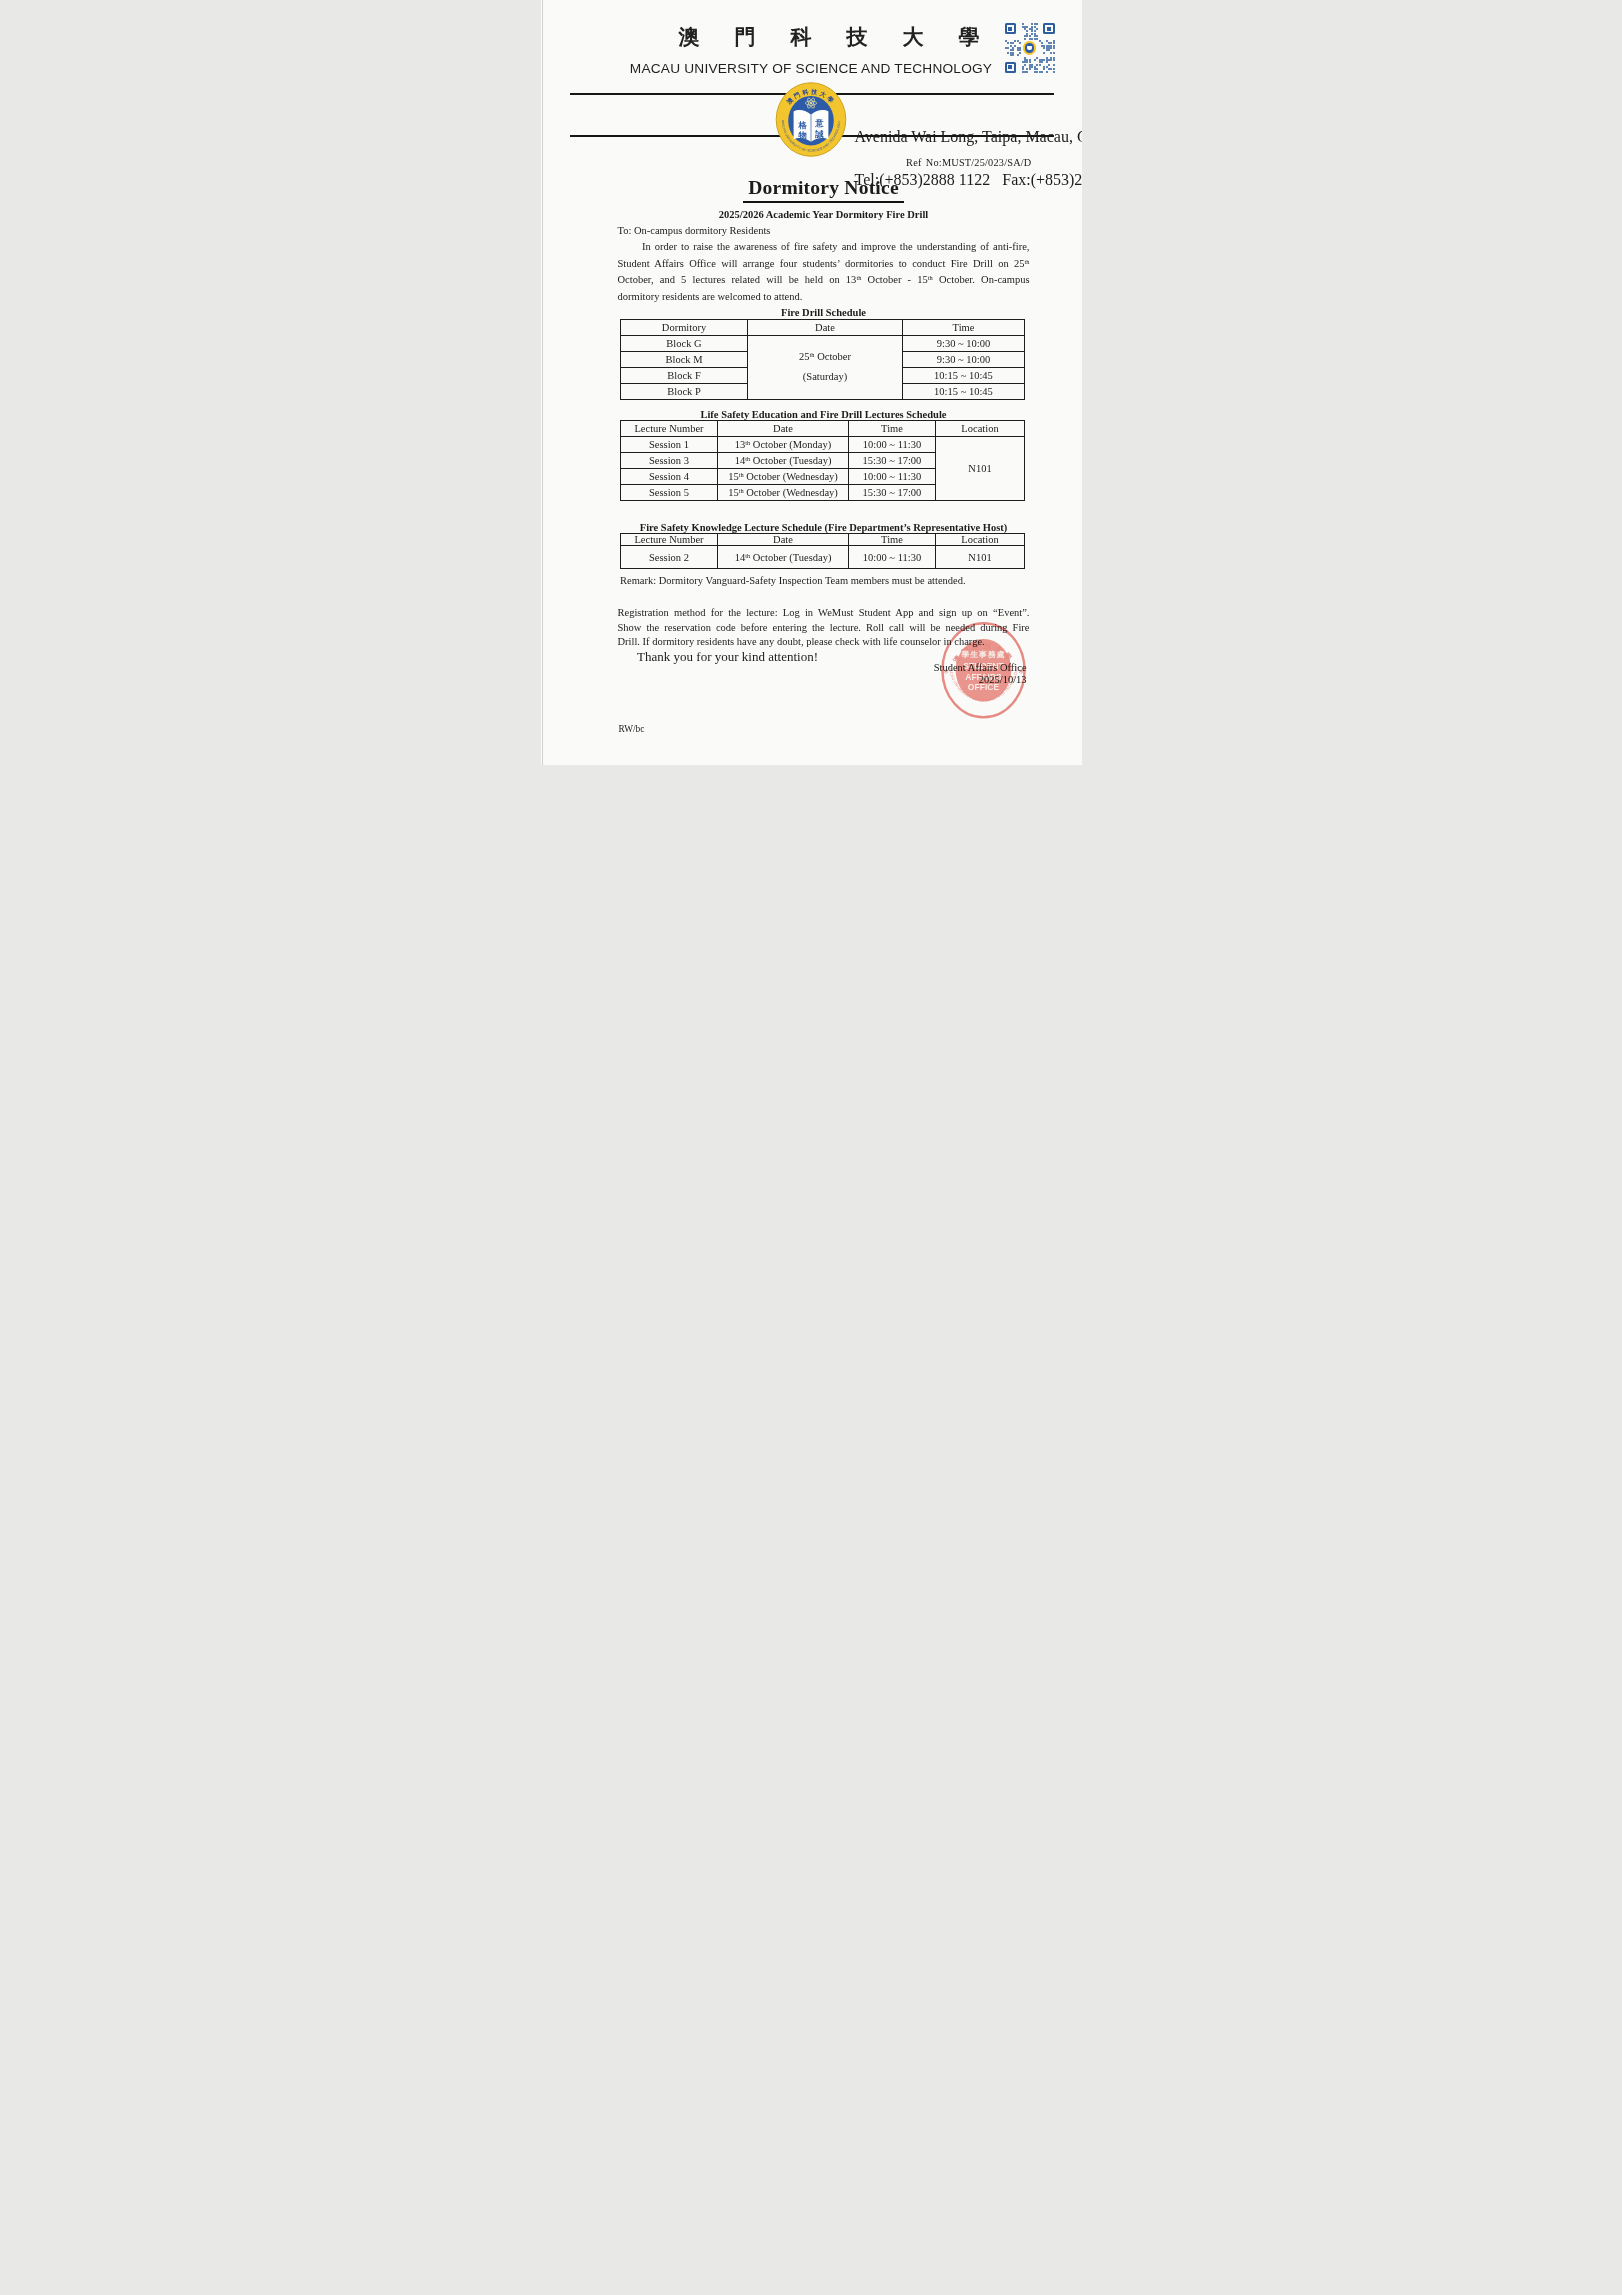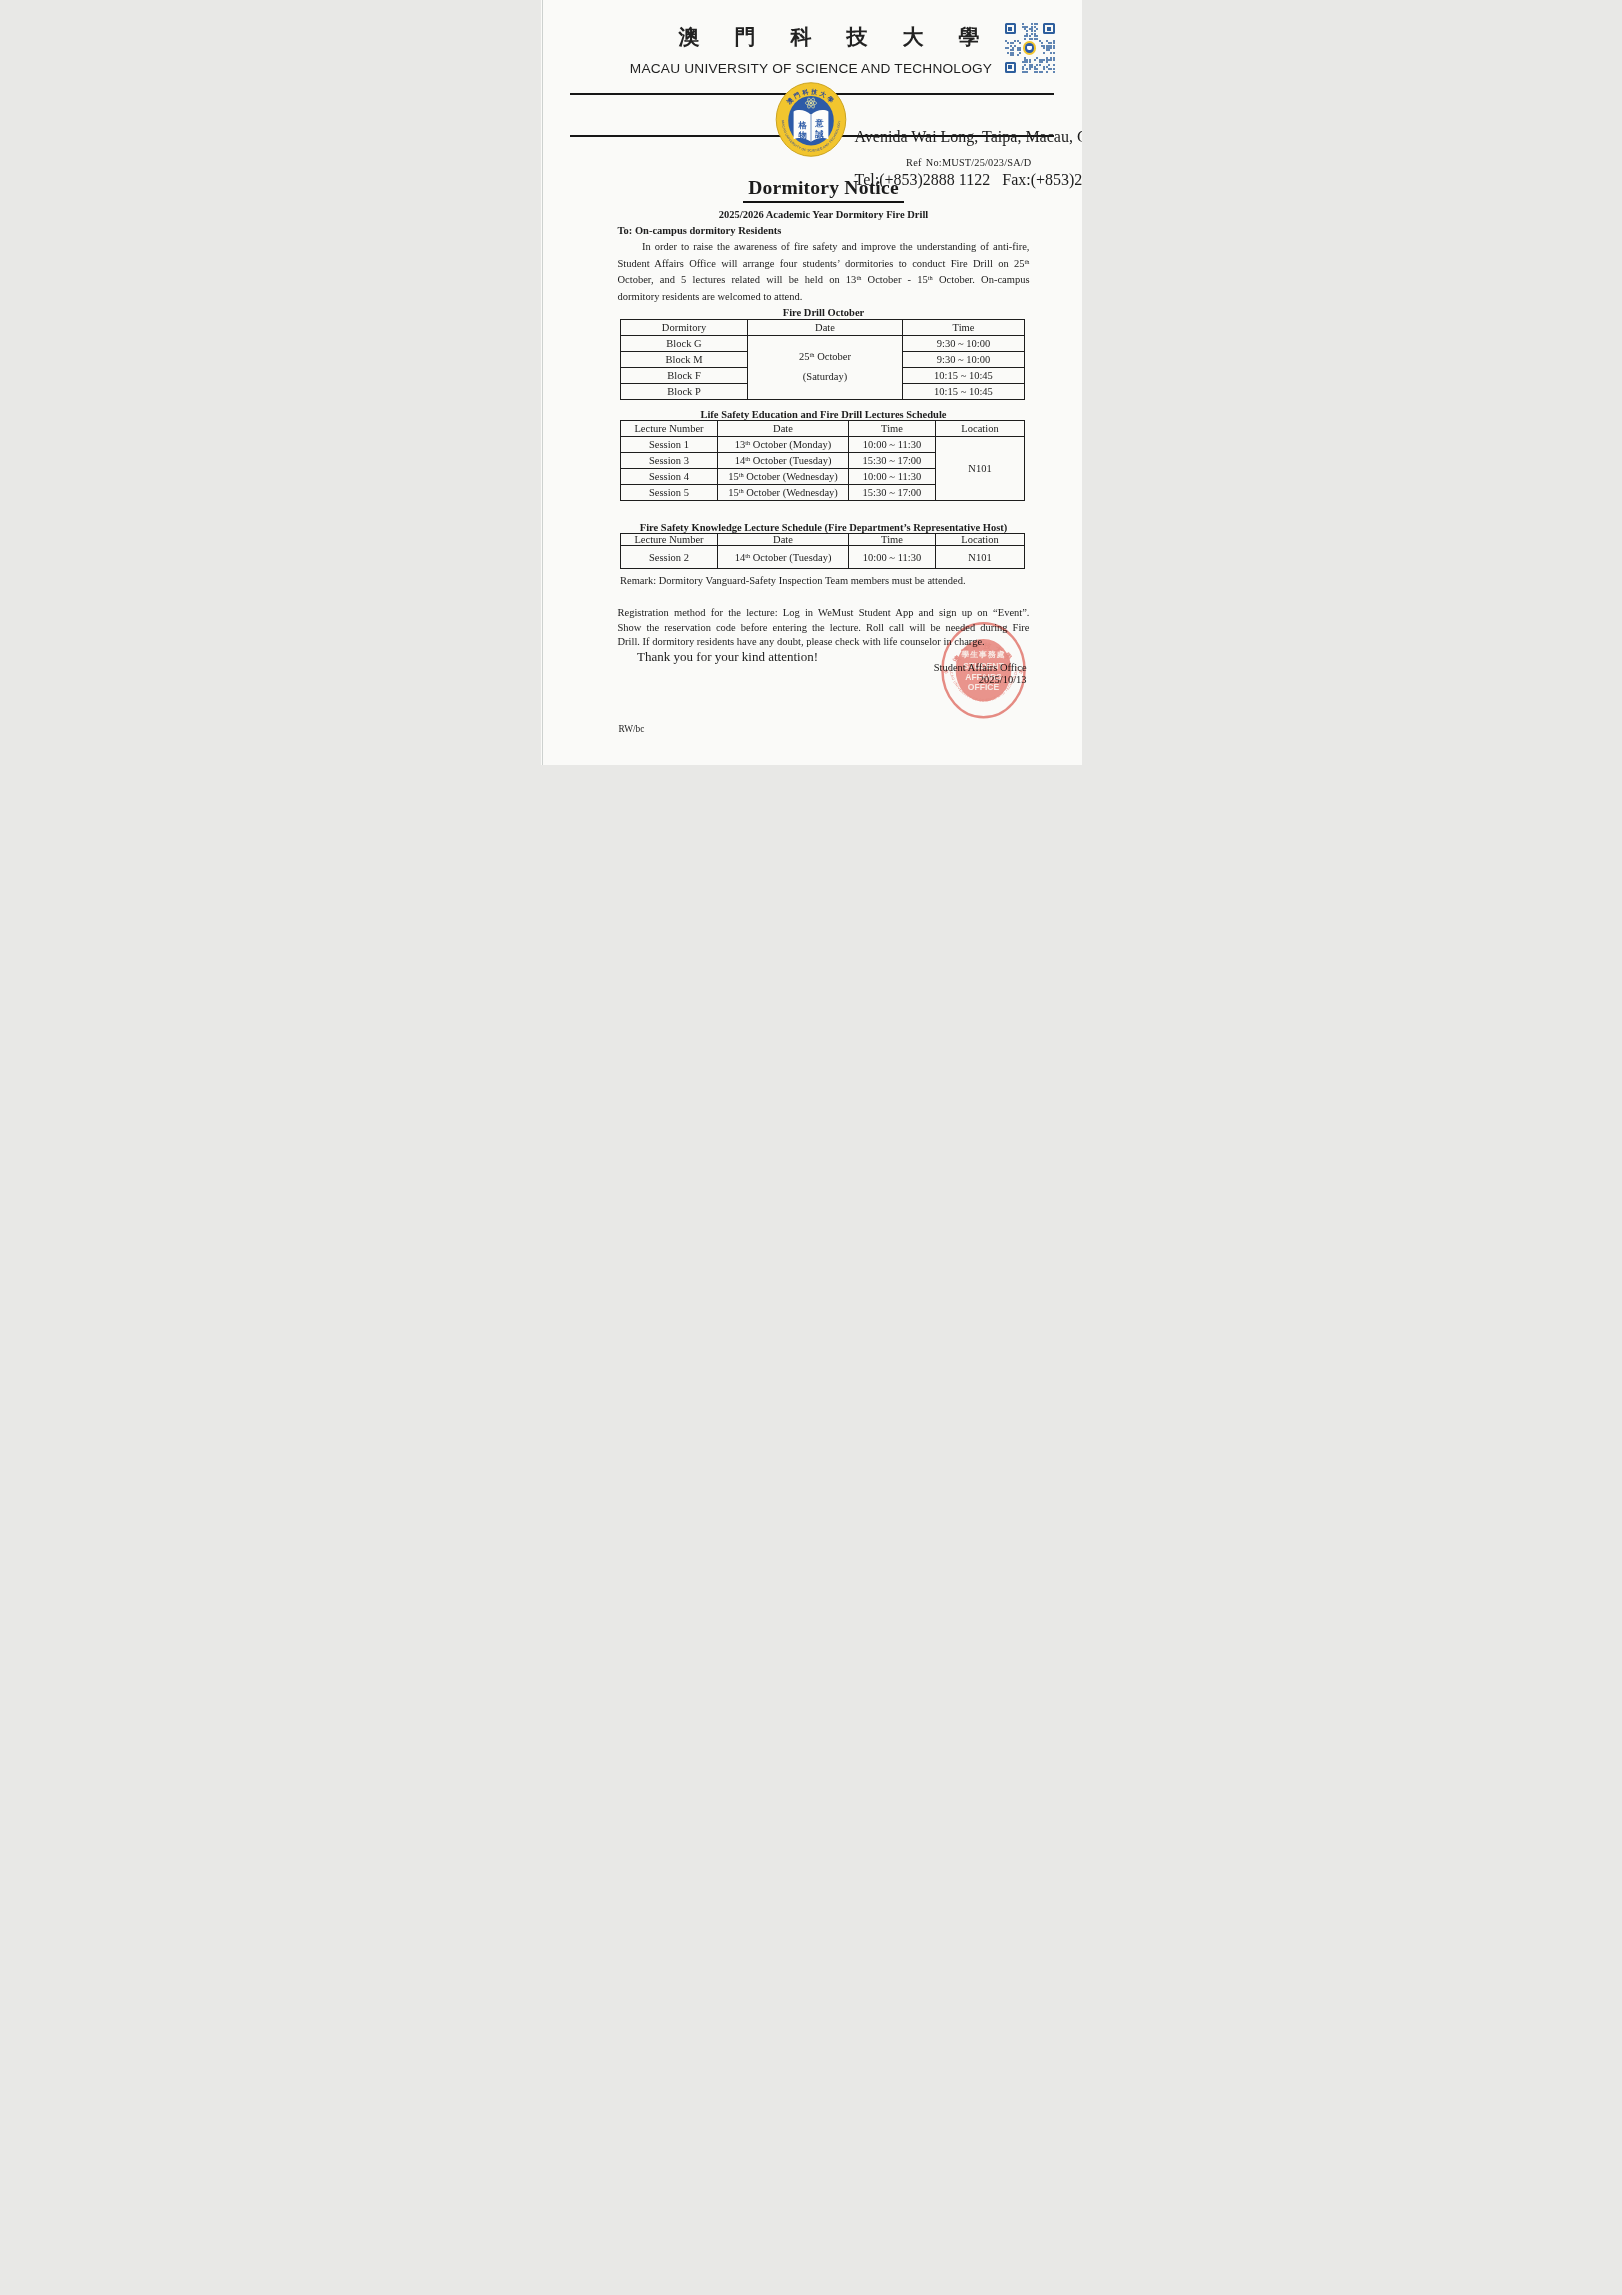--- a/index.html
+++ b/index.html
@@ -38,21 +38,21 @@
   .logo { left:234px; top:82px; width:72px; height:75px; }
 
   
   #content { left:77px; top:0; width:412px; height:100%; }
   #content > div { position:absolute; }
   .ref { top:157px; right:-2px; font-size:10.3px; word-spacing:1.5px; letter-spacing:0.2px; }
   .doc-title { top:177px; left:0; width:100%; text-align:center; }
   .doc-title span { display:inline-block; font-size:19.6px; font-weight:bold; letter-spacing:0.2px;
                     border-bottom:2.9px solid #131313; padding:0 4.9px 2px 4.9px; }
   .subtitle { top:209px; left:0; width:100%; text-align:center; font-size:10.5px; font-weight:bold; }
-  .to-line { top:225px; left:0; font-size:10.5px;font-weight:bold; }
+  .to-line { top:225px; left:0; font-size:10.5px; }
 
   .intro { top:239px; left:0; width:100%; }
   .iline { font-size:10.5px; line-height:16.7px; height:16.7px; white-space:nowrap;
            text-align:justify; text-align-last:justify; }
   .iline.first { text-indent:24.5px; }
   .iline.last { text-align-last:left; }
   sup.th { font-size:6.4px; vertical-align:3.4px; line-height:0; letter-spacing:0; }
 
   .sec-h { left:0; width:100%; text-align:center; font-size:10.5px; font-weight:bold; }
   .h1 { top:307px; } .h2 { top:409px; } .h3 { top:522px; }
@@ -280,21 +280,21 @@
     <div class="subtitle">2025/2026 Academic Year Dormitory Fire Drill</div>
     <div class="to-line">To: On-campus dormitory Residents</div>
 
     <div class="intro">
       <div class="iline first"><span>In order to raise the awareness of fire safety and improve the understanding of anti-fire,</span></div>
       <div class="iline"><span>Student Affairs Office will arrange four students’ dormitories to conduct Fire Drill on 25</span><sup class="th">th</sup></div>
       <div class="iline"><span>October, and 5 lectures related will be held on 13</span><sup class="th">th</sup><span> October - 15</span><sup class="th">th</sup><span> October. On-campus</span></div>
       <div class="iline last"><span>dormitory residents are welcomed to attend.</span></div>
     </div>
 
-    <div class="sec-h h1">Fire Drill October</div>
+    <div class="sec-h h1">Fire Drill Schedule</div>
     <table id="t1">
       <colgroup>
           <col style="width:127px">
           <col style="width:155px">
           <col style="width:122px">
         </colgroup>
       <tbody>
           <tr>
         <th>Dormitory</th>
         <th>Date</th>

